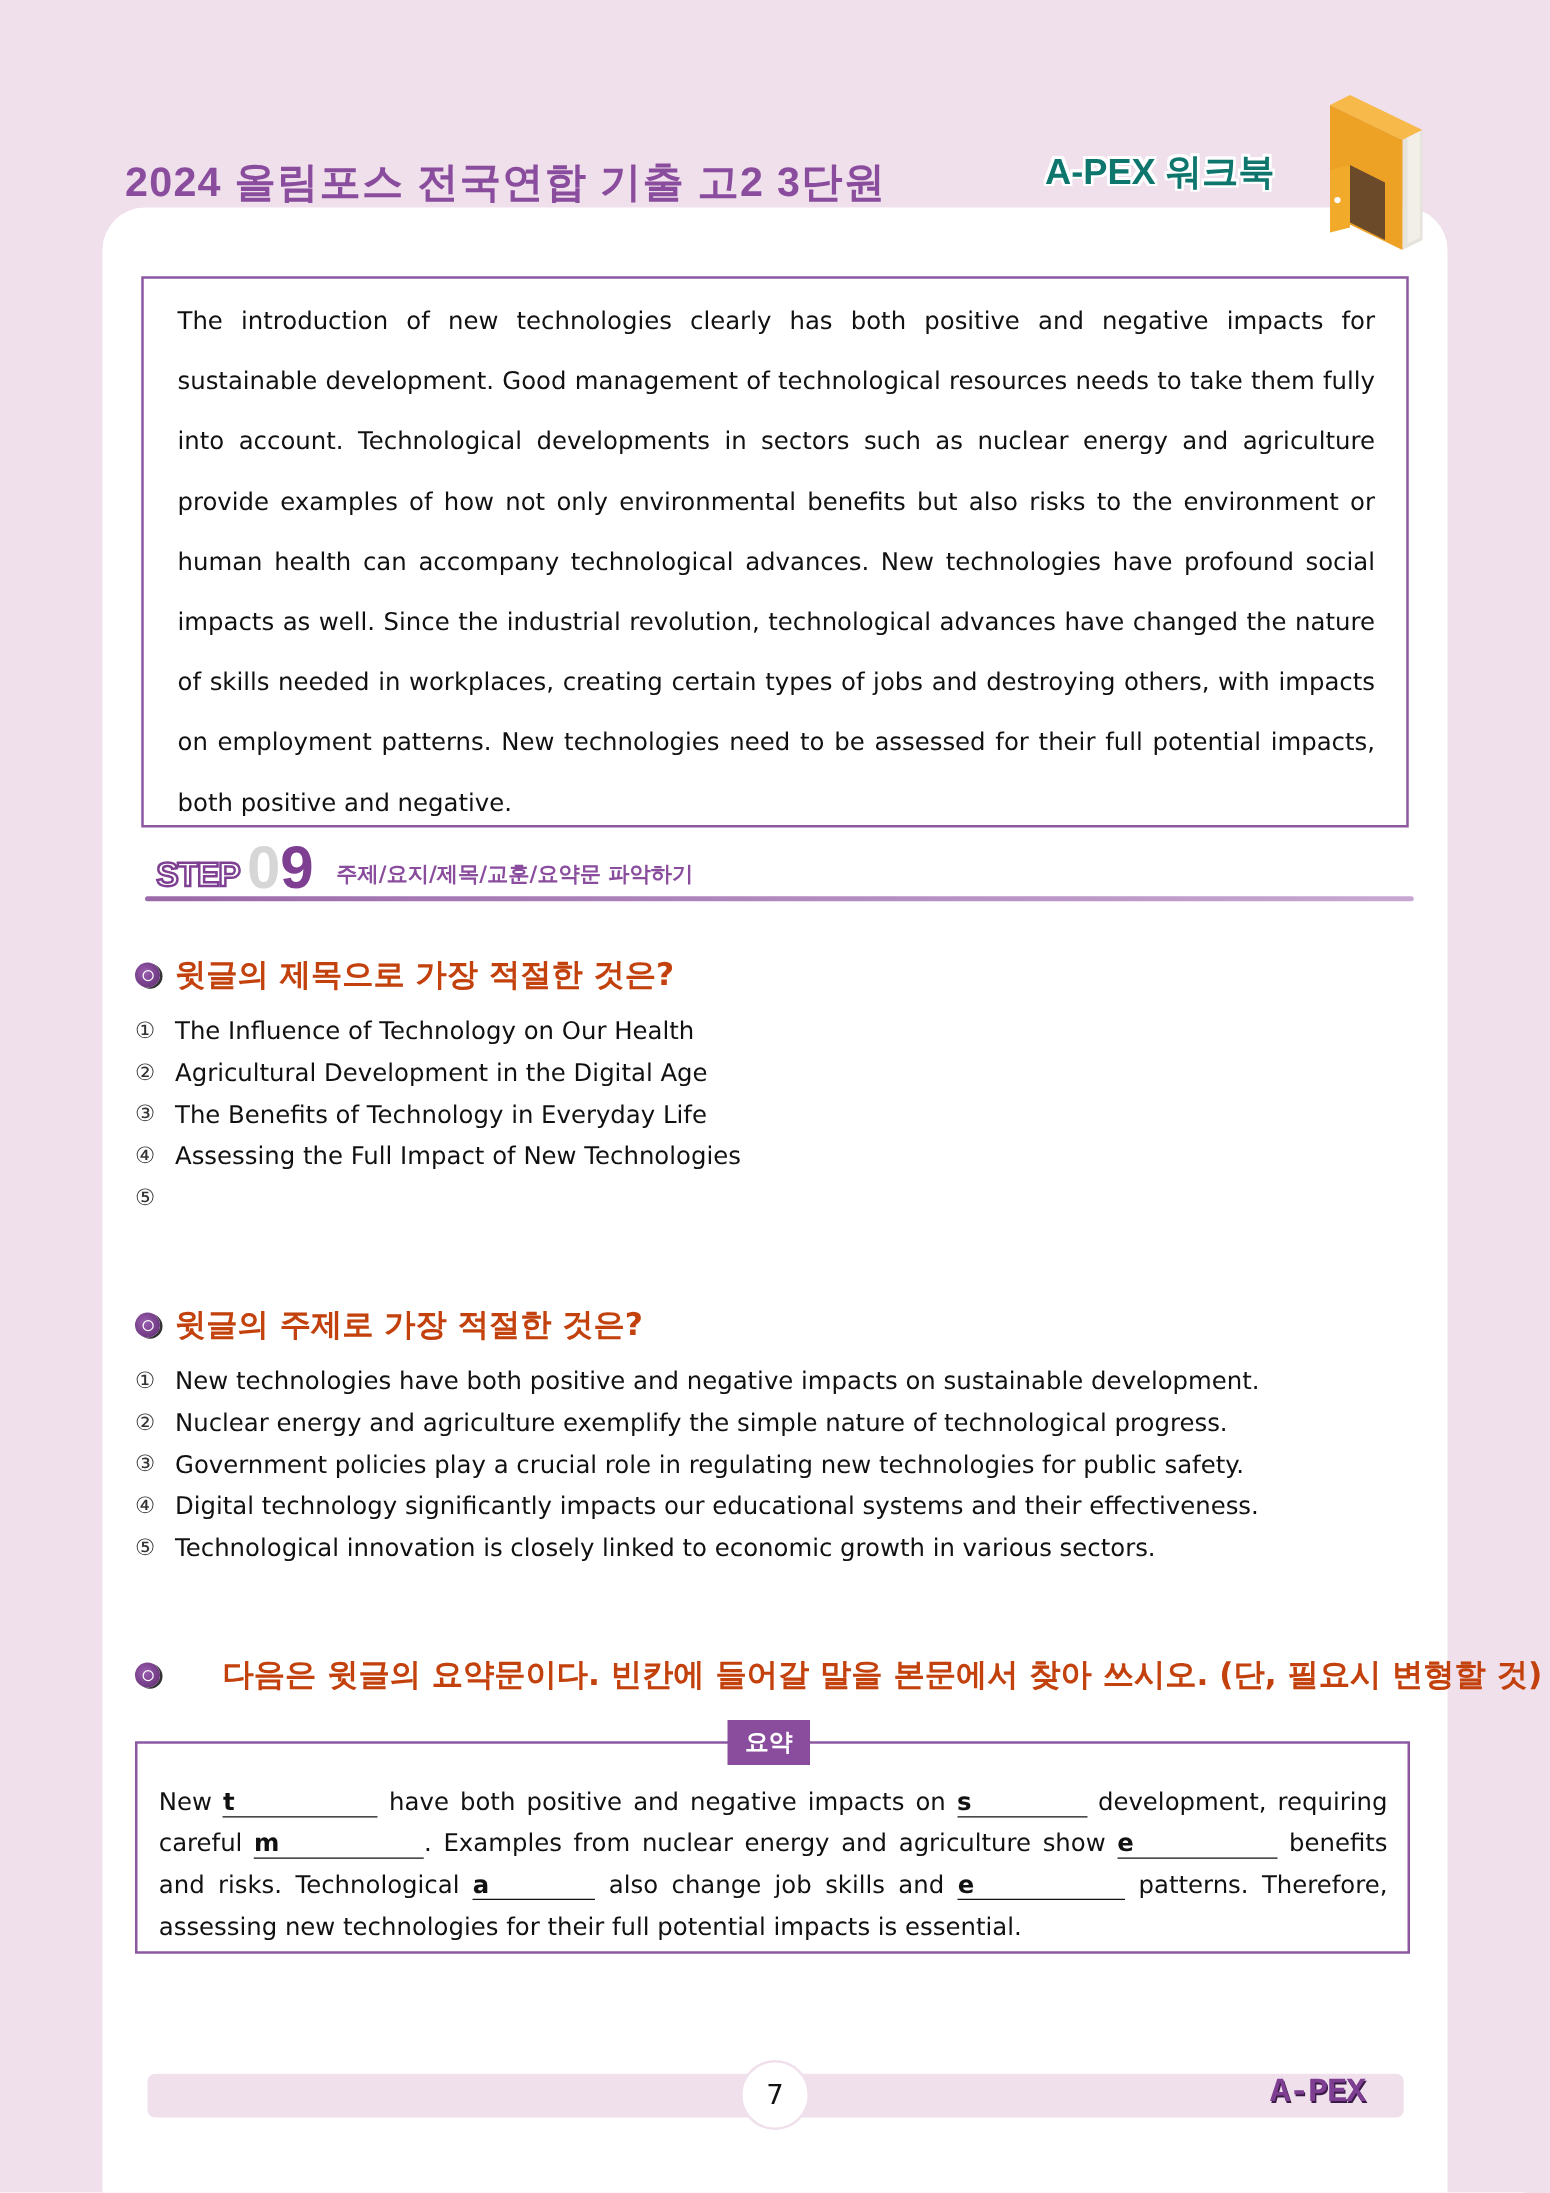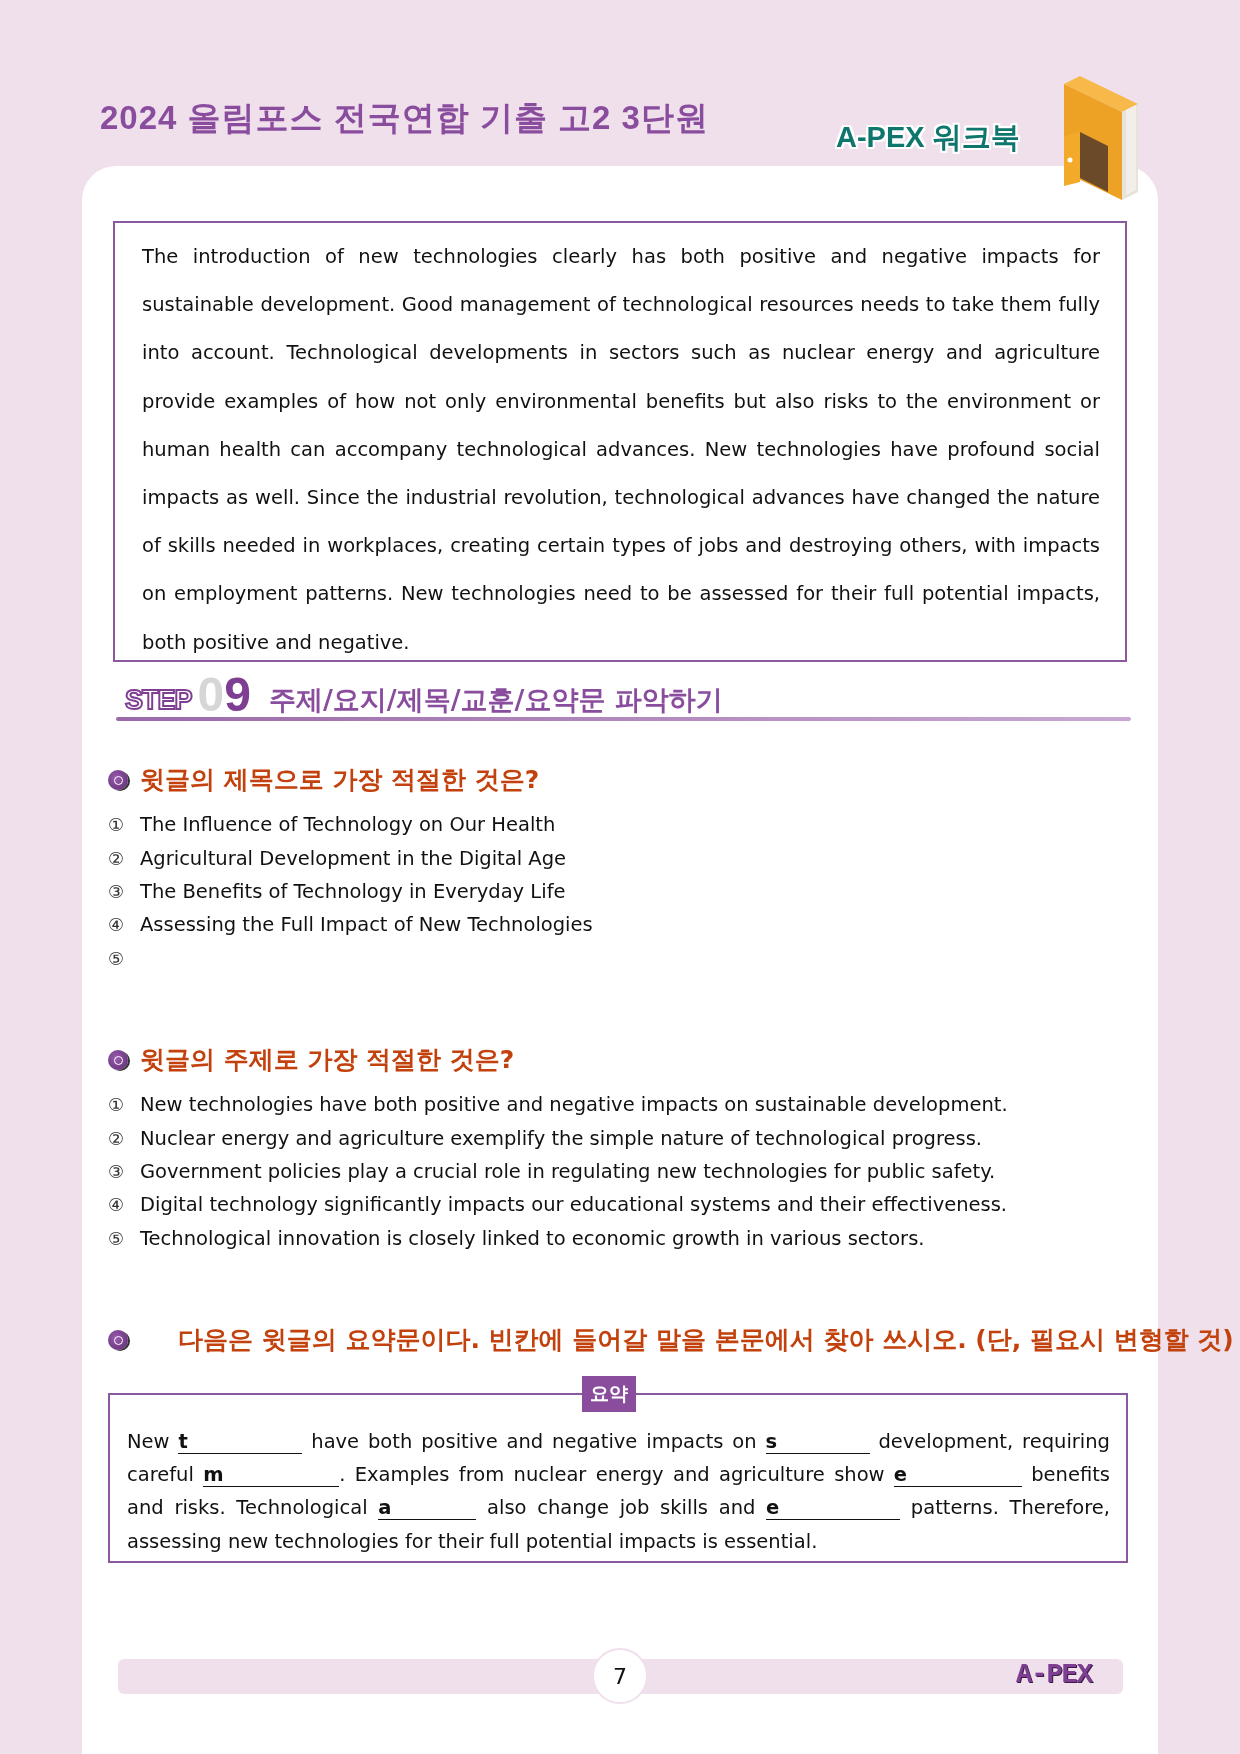--- a/index.html
+++ b/index.html
@@ -5,21 +5,21 @@
   * { box-sizing: border-box; margin: 0; padding: 0; }
   html, body { width: 1240px; height: 1754px; }
   body {
     background: #efe0ec;
     font-family: "DejaVu Sans", "Liberation Sans", sans-serif;
     color: #111;
     position: relative;
     overflow: hidden;
   }
   .page-title {
-    position: absolute; left: 100px; top: 96px;
+    position: absolute; left: 100px; top: 124px;
     font-size: 33px; font-weight: bold; color: #8a4d9e;
     letter-spacing: 1px;
     font-family: "Liberation Sans", "DejaVu Sans", sans-serif;
   }
   .brand {
     position: absolute; left: 836px; top: 118px;
     font-size: 29px; font-weight: bold; color: #0f766e;
     font-family: "Liberation Sans", sans-serif;
     text-shadow: 2px 0 0 #fff, -2px 0 0 #fff, 0 2px 0 #fff, 0 -2px 0 #fff, 2px 2px 0 #fff, -2px -2px 0 #fff, 2px -2px 0 #fff, -2px 2px 0 #fff;
   }
@@ -37,21 +37,21 @@
   }
   .step-row { position: absolute; left: 125px; top: 668px; height: 52px; display: flex; align-items: flex-end; }
   .step-word {
     font-size: 27px; font-weight: bold; color: #fff; letter-spacing: -1px;
     font-family: "Liberation Sans", sans-serif;
     -webkit-text-stroke: 2px #7e3f92;
     margin-right: 6px; line-height: 40px;
   }
   .step-num0 { font-size: 48px; font-weight: bold; color: #d6d6d6; line-height: 50px; font-family: "Liberation Sans", sans-serif; }
   .step-num9 { font-size: 48px; font-weight: bold; color: #7e3f92; line-height: 50px; font-family: "Liberation Sans", sans-serif; margin-right: 18px; }
-  .step-title { font-size: 27px; font-weight: bold; color: #8a4d9e; line-height: 40px; }
+  .step-title { font-size: 17px; font-weight: bold; color: #8a4d9e; line-height: 40px; }
   .step-rule {
     position: absolute; left: 116px; top: 717px; width: 1015px; height: 4px;
     background: linear-gradient(to right, #9a6aa9, #c8a8d2);
     border-radius: 2px;
   }
   .q-header { position: absolute; left: 108px; display: flex; align-items: center; }
   .q-bullet {
     width: 20px; height: 20px; border-radius: 50%;
     background: radial-gradient(circle at 40% 40%, #9b5db0, #5a2a6c);
     margin-right: 12px; position: relative;
@@ -59,21 +59,21 @@
   }
   .q-bullet::after {
     content: ""; position: absolute; left: 6px; top: 6px; width: 7px; height: 7px;
     border: 1px solid #fff; border-radius: 50%;
   }
   .q-text { font-size: 25px; font-weight: bold; color: #c2410c; }
   .options { position: absolute; left: 108px; }
   .opt { display: flex; align-items: center; height: 33.4px; font-size: 19.5px; color: #111; }
   .opt-num { width: 32px; font-size: 18px; color: #333; }
   .summary-tag {
-    position: absolute; left: 582px; top: 1376px; width: 54px; height: 36px;
+    position: absolute; left: 582px; top: 1376px; width: 66px; height: 36px;
     background: #8a4d9e; color: #fff; font-weight: bold; font-size: 19px;
     display: flex; align-items: center; justify-content: center; z-index: 2;
   }
   .summary-box {
     position: absolute; left: 108px; top: 1393px; width: 1020px; height: 170px;
     border: 2px solid #8c59a1; padding: 30px 16px 0 17px;
   }
   .summary-box p { font-size: 19.5px; line-height: 33.2px; text-align: justify; color: #111; }
   .blank { display: inline-block; border-bottom: 1.5px solid #111; font-weight: bold; line-height: 22px; vertical-align: baseline; }
   .footer-bar {

